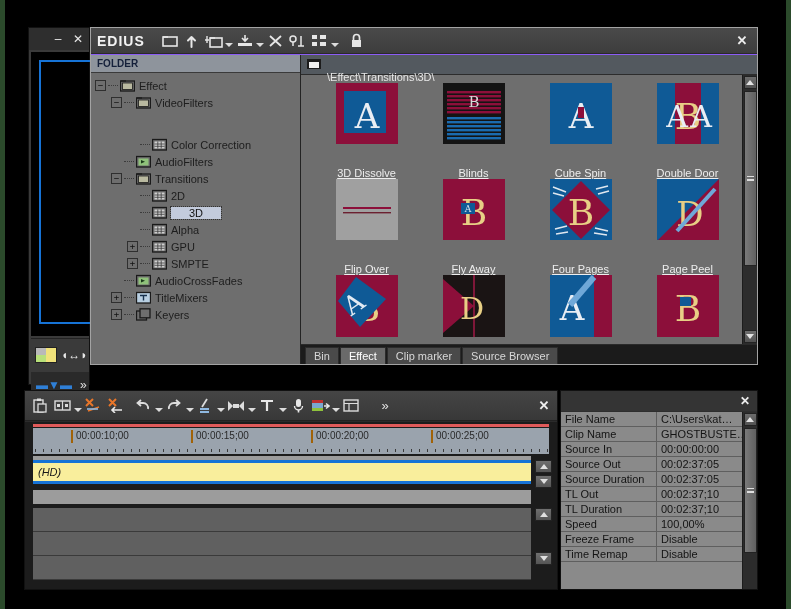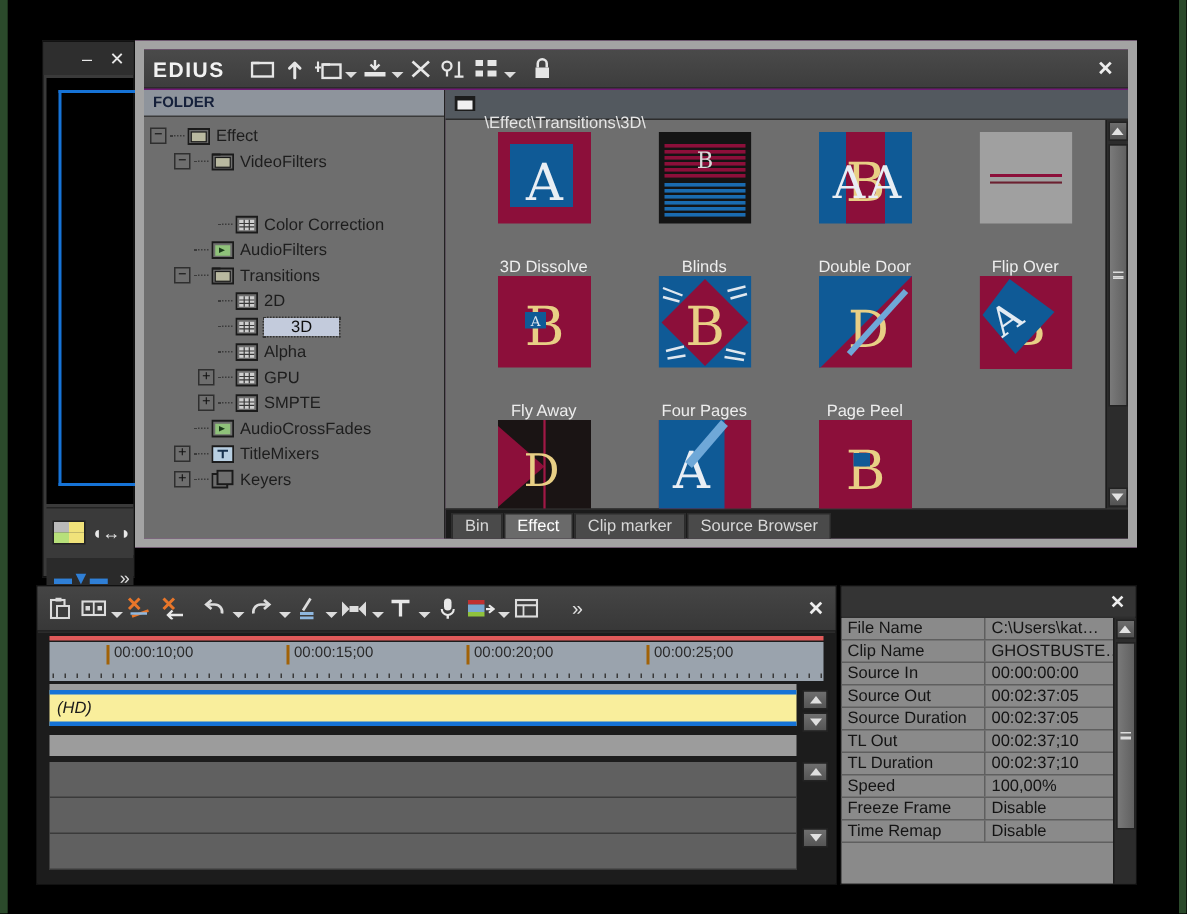--- a/index.html
+++ b/index.html
@@ -18,21 +18,21 @@
   #player-titlebar{height:22px;background:#2e2e2e;display:flex;align-items:center;justify-content:flex-end;padding-right:4px;gap:6px;}
   .ttl-btn{width:14px;height:14px;color:#e8e8e8;font-size:12px;line-height:14px;text-align:center;cursor:pointer;}
   #player-screen{position:absolute;left:2px;top:24px;width:58px;height:284px;background:#000;}
   #player-screen-inner{position:absolute;left:8px;top:8px;right:-2px;bottom:12px;border:2px solid #1673d6;border-right:none;}
   #player-ctrlbar{position:absolute;left:2px;top:310px;width:58px;height:32px;background:#3a3a3a;border-top:1px solid #222;display:flex;align-items:center;gap:4px;padding-left:4px;}
   .mini-swatch{width:22px;height:16px;display:grid;grid-template-columns:1fr 1fr;grid-template-rows:1fr 1fr;border:1px solid #222;}
   .mini-swatch i{display:block;}
   #player-ctrlbar2{position:absolute;left:2px;top:344px;width:58px;height:26px;background:#2a2a2a;display:flex;align-items:center;gap:8px;padding-left:5px;}
 
   
-  #effect-window{position:absolute;left:90px;top:27px;width:668px;height:338px;background:#701a75;border:6px solid #a3a3a3;}
+  #effect-window{position:absolute;left:90px;top:27px;width:668px;height:338px;background:#8b5cf6;border:1px solid #a3a3a3;}
   #effect-titlebar{height:26px;background:linear-gradient(#4a4a4a,#3d3d3d);display:flex;align-items:center;padding:0 6px;border-bottom:1px solid #2a2a2a;}
   #edius-logo{font-weight:bold;font-size:14px;letter-spacing:1px;color:#f2f2f2;margin-right:14px;}
   .tb-ico{width:22px;height:20px;display:flex;align-items:center;justify-content:center;cursor:pointer;color:#e0e0e0;}
   .tb-ico svg{display:block;}
   .tb-caret{width:9px;height:20px;display:flex;align-items:flex-end;justify-content:center;padding-bottom:4px;cursor:pointer;}
   .tb-caret:after{content:"";border-left:4px solid transparent;border-right:4px solid transparent;border-top:4px solid #dcdcdc;}
   #effect-close{margin-left:auto;width:18px;height:18px;text-align:center;line-height:17px;font-size:13px;font-weight:bold;color:#eee;cursor:pointer;}
 
   #effect-body{position:absolute;top:27px;left:0;right:0;bottom:0;display:flex;}
   #folder-pane{width:210px;background:#6e6e6e;border-right:1px solid #232323;display:flex;flex-direction:column;}
@@ -46,21 +46,21 @@
   .nlabel{font-size:11px;color:#1d1d1d;}
   .node.sel .nlabel{background:#c3cbdc;color:#101010;padding:0 18px;outline:1px dotted #333;}
 
   #grid-pane{flex:1;display:flex;flex-direction:column;background:#6e6e6e;position:relative;}
   #breadcrumb{height:20px;background:#53595f;display:flex;align-items:center;padding-left:6px;gap:6px;border-bottom:1px solid #2c2c2c;}
   #breadcrumb .bc-txt{color:#e6e6e6;font-size:11px;margin-top:24px;}
   #grid-scroll{flex:1;position:relative;overflow:hidden;display:flex;}
   #grid{flex:1;display:grid;grid-template-columns:repeat(4,107px);grid-auto-rows:96px;padding:8px 0 0 12px;}
   .cell{display:flex;flex-direction:column;align-items:center;cursor:pointer;}
   .thumb{width:62px;height:62px;position:relative;overflow:hidden;}
-  .cap{margin-top:23px;font-size:11px;color:#ededed;text-align:center;}
+  .cap{margin-top:23px;font-size:11px;color:#ededed;text-align:center;text-decoration:underline;}
 
   .vsb{width:15px;background:#2c2c2c;display:flex;flex-direction:column;align-items:center;border-left:1px solid #1c1c1c;}
   .sb-btn{width:13px;height:13px;margin:1px 0;background:linear-gradient(#6d6d6d,#525252);border:1px solid #222;display:flex;align-items:center;justify-content:center;cursor:pointer;}
   .sb-btn i{border-left:4px solid transparent;border-right:4px solid transparent;}
   .sb-btn.up i{border-bottom:5px solid #e2e2e2;}
   .sb-btn.down i{border-top:5px solid #e2e2e2;}
   .sb-thumb{width:13px;background:linear-gradient(90deg,#7a7a7a,#606060);border:1px solid #222;display:flex;align-items:center;justify-content:center;cursor:pointer;}
   .grip{width:7px;height:5px;border-top:1px solid #ddd;border-bottom:1px solid #ddd;position:relative;}
   .grip:after{content:"";position:absolute;left:0;right:0;top:2px;border-top:1px solid #ddd;}
 
@@ -356,20 +356,28 @@
                   <rect x="4" y="28" width="54" height="2.4" fill="#8c0f3a"></rect>
                   <rect x="4" y="34" width="54" height="2.4" fill="#1a6bb0"></rect>
                   <rect x="4" y="38" width="54" height="2.4" fill="#1a6bb0"></rect>
                   <rect x="4" y="42" width="54" height="2.4" fill="#1a6bb0"></rect>
                   <rect x="4" y="46" width="54" height="2.4" fill="#1a6bb0"></rect>
                   <rect x="4" y="50" width="54" height="2.4" fill="#1a6bb0"></rect>
                   <rect x="4" y="54" width="54" height="2.4" fill="#1a6bb0"></rect>
                   <text x="31" y="24" font-family="DejaVu Serif, serif" font-size="15" fill="#d9d9d9" text-anchor="middle">B</text>
                 </svg></div>
               <div class="cap">Blinds</div>
+            </div>
+            <div class="cell">
+              <div class="thumb"><svg width="62" height="62" viewBox="0 0 62 62">
+                  <rect width="62" height="62" fill="#0f5a96"></rect>
+                  <text x="31" y="45" font-family="DejaVu Serif, serif" font-size="34" fill="#e9eef4" text-anchor="middle">A</text>
+                  <rect x="28" y="24" width="6" height="11" fill="#8c0f3a"></rect>
+                </svg></div>
+              <div class="cap">Cube Spin</div>
             </div>
             <div class="cell">
               <div class="thumb"><svg width="62" height="62" viewBox="0 0 62 62">
                   <rect width="62" height="62" fill="#0f5a96"></rect>
                   <rect x="18" y="0" width="26" height="62" fill="#8c0f3a"></rect>
                   <text x="31" y="46" font-family="DejaVu Serif, serif" font-size="36" fill="#e8cf85" text-anchor="middle">B</text>
                   <text x="20" y="44" font-family="DejaVu Serif, serif" font-size="30" fill="#e9eef4" text-anchor="middle">A</text>
                   <text x="44" y="44" font-family="DejaVu Serif, serif" font-size="30" fill="#e9eef4" text-anchor="middle">A</text>
                 </svg></div>
               <div class="cap">Double Door</div>

